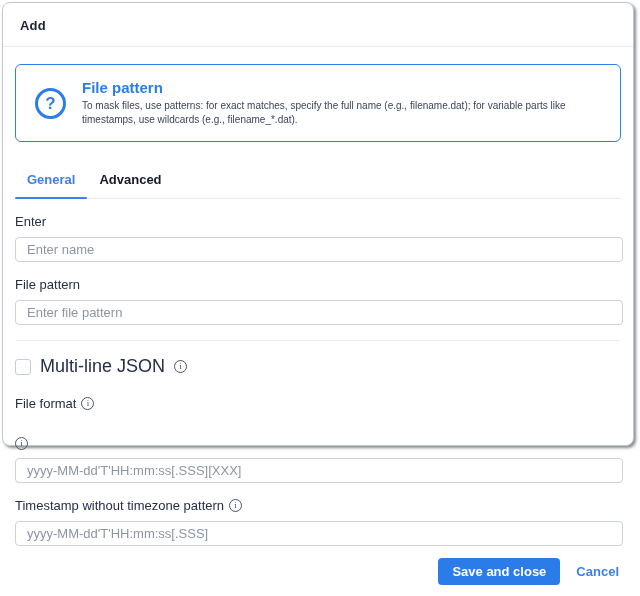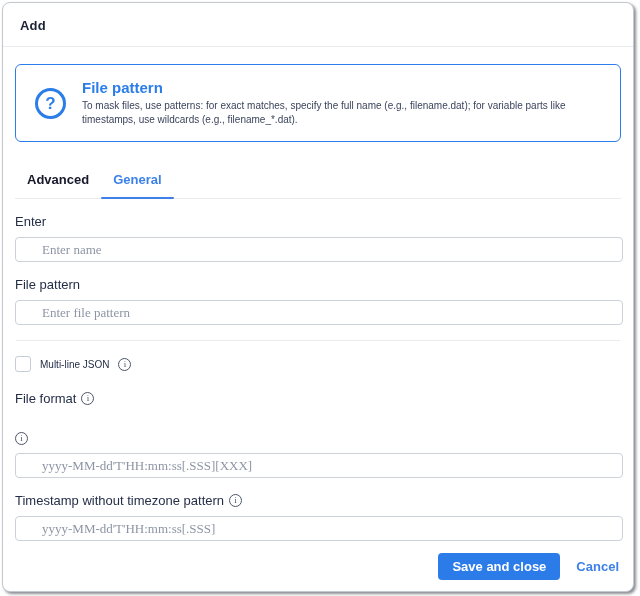--- a/index.html
+++ b/index.html
@@ -6,21 +6,21 @@
   html, body { width: 640px; height: 596px; }
   body {
     font-family: "Liberation Sans", sans-serif;
     background: #ffffff;
     position: relative;
     overflow: hidden;
   }
   .dialog {
     position: absolute;
     left: 2px; top: 2px;
-    width: 632px; height: 590px;
+    width: 632px; height: 444px;
     background: #ffffff;
     border: 1px solid #c3c8cf;
     border-radius: 8px;
     box-shadow: 2px 2px 3px rgba(40,45,55,0.55);
     display: flex;
     flex-direction: column;
   }
   .dialog-header {
     padding: 13px 17px 12px 17px;
     border-bottom: 1px solid #e9ebef;
@@ -103,22 +103,22 @@
     gap: 5px;
     font-size: 13px;
     color: #242e47;
     margin-bottom: 8px;
   }
   .text-input {
     width: 608px;
     height: 25px;
     border: 1px solid #cdd2d9;
     border-radius: 4px;
-    padding: 0 26px;
-    font-family: Liberation Serif, serif;
+    padding: 0 11px;
+    font-family: Liberation Sans, sans-serif;
     font-size: 13px;
     color: #242e47;
     outline: none;
     background: #ffffff;
   }
   .text-input::placeholder { color: #8d95a4; opacity: 1; }
   .form-divider {
     height: 1px;
     background: #e9ebef;
     margin: 15px 1px 0 1px;
@@ -133,21 +133,21 @@
   }
   .checkbox {
     width: 16px; height: 16px;
     border: 1px solid #c6ccd6;
     border-radius: 3px;
     background: #fff;
     cursor: pointer;
     flex: 0 0 auto;
   }
   .checkbox-label {
-    font-size: 10px;
+    font-size: 18px;
     color: #242e47;
   }
   .i-icon {
     width: 13px; height: 13px;
     border: 1px solid #4c5567;
     border-radius: 50%;
     color: #4c5567;
     font-size: 9px;
     font-style: normal;
     display: inline-flex;
@@ -199,22 +199,22 @@
 
     <div class="info-box">
       <span class="q-icon">?</span>
       <div>
         <div class="info-title">File pattern</div>
         <div class="info-desc">To mask files, use patterns: for exact matches, specify the full name (e.g., filename.dat); for variable parts like timestamps, use wildcards (e.g., filename_*.dat).</div>
       </div>
     </div>
 
     <div class="tabs">
+      <div class="tab active">General</div>
       <div class="tab">Advanced</div>
-      <div class="tab active">General</div>
     </div>
 
     <div class="form-group">
       <label class="field-label">Enter</label>
       <input class="text-input" type="text" placeholder="Enter name" style="">
     </div>
 
     <div class="form-group">
       <label class="field-label">File pattern</label>
       <input class="text-input" type="text" placeholder="Enter file pattern" style="">

